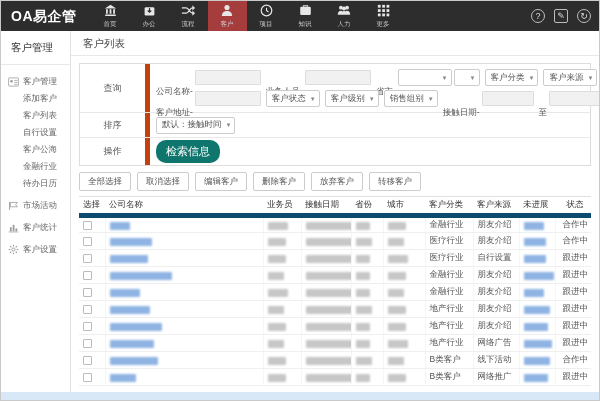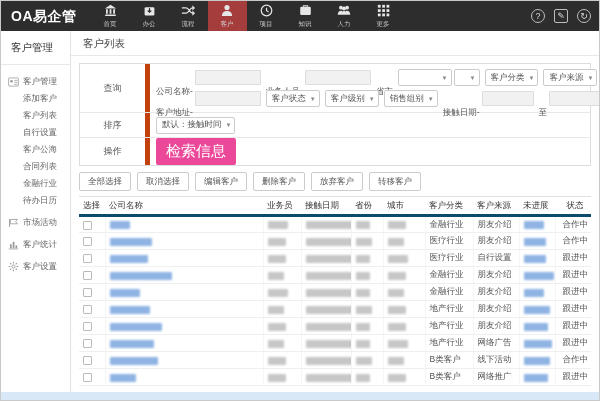--- a/index.html
+++ b/index.html
@@ -40,27 +40,27 @@
   .q-row.first { border-top:none; }
   .q-label { width:70px; flex:0 0 70px; border-right:5px solid #c2410c; font-size:9px; color:#555; display:flex; align-items:center; justify-content:center; }
   .q-fields { flex:1; padding:3px 6px; }
   .f-line { display:flex; align-items:center; height:21px; gap:5px; }
   .f-group { display:flex; align-items:center; gap:2px; }
   .f-lb { font-size:8.5px; color:#555; white-space:nowrap;margin-top:28px; }
   .f-input { height:15px; background:#f1f1f1; border:1px solid #ddd; border-radius:1px; }
   .w70 { width:66px; } .w55 { width:52px; }
   .f-select { height:17px; background:#fff; border:1px solid #ccc; border-radius:2px; font-size:8.5px; color:#555; display:flex; align-items:center; padding:0 3px 0 5px; gap:4px; cursor:pointer; white-space:nowrap; }
   .caret { font-size:6px; color:#888; }
-  .btn-primary { background:#ec4899; color:#fff; font-size:15px; border:none; border-radius:2px; padding:4px 10px; cursor:pointer; }
+  .btn-primary { background:#0f766e; color:#fff; font-size:11px; border:none; border-radius:10px; padding:4px 10px; cursor:pointer; }
 
   .actions-row { display:flex; gap:6px; margin:6px 8px 5px 8px; }
   .btn-small { background:#fff; border:1px solid #ccc; border-radius:2px; font-size:8.5px; color:#555; padding:2.5px 8px; cursor:pointer; white-space:nowrap; }
 
   table.cust { width:calc(100% - 16px); margin:0 8px; border-collapse:collapse; table-layout:fixed; }
-  table.cust th { border-top:1px solid #e0e0e0; border-bottom:3px solid #0c4a6e; height:19px; font-size:8.5px; font-weight:normal; color:#333; text-align:left; padding-left:4px; white-space:nowrap; }
+  table.cust th { border-top:1px solid #e0e0e0; border-bottom:5px solid #0c4a6e; height:19px; font-size:8.5px; font-weight:normal; color:#333; text-align:left; padding-left:4px; white-space:nowrap; }
   table.cust td { height:17px; border-bottom:1px solid #efefef; border-right:1px solid #f5f5f5; font-size:8.5px; color:#555; padding-left:4px; white-space:nowrap; overflow:hidden; }
   table.cust td:last-child, table.cust th:last-child { border-right:none;text-align:center; }
   .chk { width:9px; height:9px; border:1px solid #bbb; border-radius:1px; background:#fff; display:inline-block; vertical-align:middle; cursor:pointer; }
   .redact { display:inline-block; height:8px; background:#c7c7c7; border-radius:1px; filter:blur(1.2px); vertical-align:middle; }
   .redact.blue { background:#8fb4e3; }
   .link { color:#4a90d2; }
 
   .bottom-strip { position:absolute; left:0; right:0; bottom:0; height:8px; background:#d8e8f6; }
 </style>
 </head>
@@ -175,23 +175,20 @@
         <span class="lb">添加客户</span>
       </div>
       <div class="sb-item child">
         <span class="lb">客户列表</span>
       </div>
       <div class="sb-item child">
         <span class="lb">自行设置</span>
       </div>
       <div class="sb-item child">
         <span class="lb">客户公海</span>
-      </div>
-      <div class="sb-item child">
-        <span class="lb">合同列表</span>
       </div>
       <div class="sb-item child">
         <span class="lb">金融行业</span>
       </div>
       <div class="sb-item child">
         <span class="lb">待办日历</span>
       </div>
       <div class="sb-item group">
         <span class="sb-ic">
           <svg width="11" height="10" viewBox="0 0 14 12">

